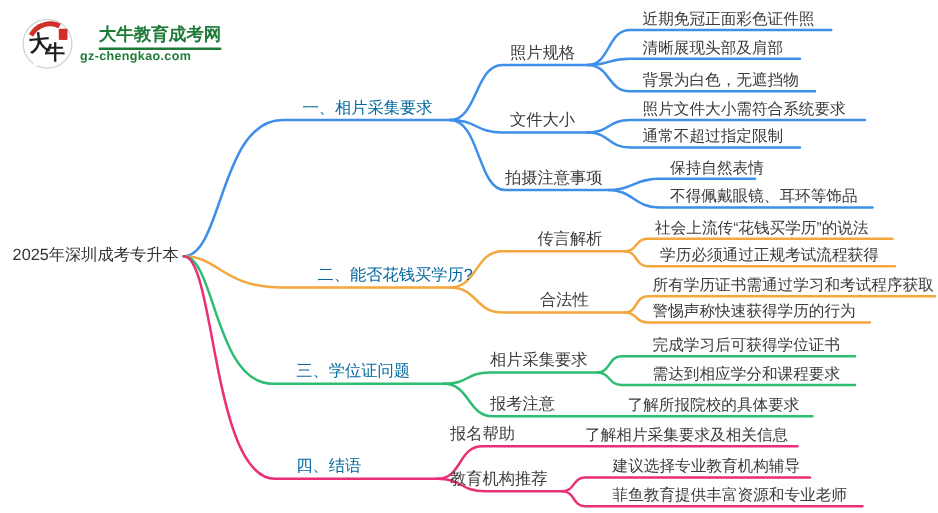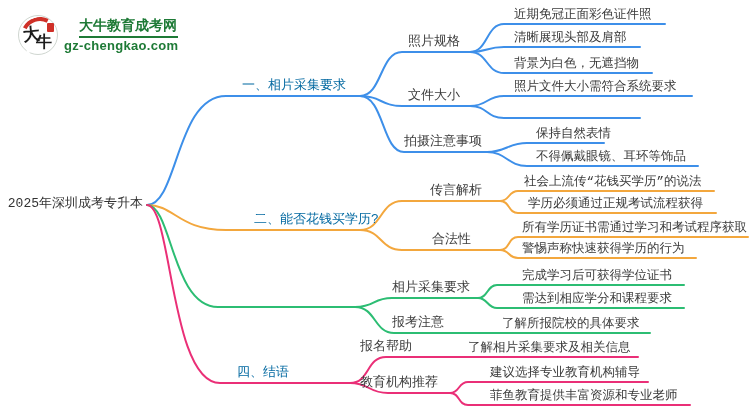--- a/index.html
+++ b/index.html
@@ -2,21 +2,21 @@
 <html style="--b0: #3d8fe9; --b1: #f3a73d; --b2: #2cbd73; --b3: #ea2f77; --logo-green: #1e7a36; --logo-red: #cf3028;"><head>
 <meta charset="utf-8">
 <style>
   html,body{margin:0;padding:0;background:#fff;}
   body{width:750px;height:410px;overflow:hidden;
        font-family:"Liberation Sans","DejaVu Sans",sans-serif;}
   .canvas{position:relative;width:750px;height:410px;background:#fff;}
   svg.lines{position:absolute;left:0;top:0;}
   svg.lines path{fill:none;stroke-width:2;stroke-linecap:round;stroke-linejoin:round;}
   .p0{stroke:var(--b0);} .p1{stroke:var(--b1);} .p2{stroke:var(--b2);} .p3{stroke:var(--b3);}
-  .lbl{position:absolute;white-space:nowrap;line-height:1.15;color:#3d3d3d;font-family:Liberation Mono, monospace;}
+  .lbl{position:absolute;white-space:nowrap;line-height:1.15;color:#3d3d3d;}
   .root-lbl{font-size:13px;color:#333;text-align:left;}
   .branch-lbl{font-size:13px;color:#0369a1;}
   .sub-lbl{font-size:13px;}
   .leaf-lbl{font-size:12.5px;color:#3a3a3a;}
   
   .logo{position:absolute;left:18px;top:15px;display:flex;align-items:center;gap:6px;}
   .badge{position:relative;width:40px;height:40px;border-radius:50%;
          background:#fff;border:1px solid #cfd6d0;box-sizing:border-box;}
   .badge-arc{position:absolute;left:2px;top:1px;width:30px;height:30px;border-radius:50%;
              border:4px solid transparent;border-top-color:var(--logo-red);
@@ -25,21 +25,21 @@
             font-weight:bold;color:#1d1d1d;}
   .ch-a{left:4px;top:7px;font-size:17px;transform:rotate(-6deg);}
   .ch-b{left:17px;top:16px;font-size:16px;}
   .badge-seal{position:absolute;right:3px;top:7px;width:7px;height:9px;
               background:var(--logo-red);border-radius:1px;}
   .badge-tail{position:absolute;left:4px;bottom:-5px;width:0;height:0;
               border:5px solid transparent;border-top:7px solid #fff;
               transform:rotate(18deg);}
   .logo-name{font-size:14px;font-weight:bold;color:var(--logo-green);
              border-bottom:2px solid var(--logo-green);padding-bottom:1px;margin-left:15px;}
-  .logo-url{font-size:13px;font-weight:bold;color:var(--logo-green);letter-spacing:.3px;}
+  .logo-url{font-size:10px;font-weight:bold;color:var(--logo-green);letter-spacing:.3px;}
 </style>
 </head>
 <body>
 
 <div class="canvas">
 
   <svg class="lines" width="750" height="410" viewBox="0 0 750 410">
     <g class="p0">
       <path d="M147,205 C178,205 176,96 226,96 H360"></path>
       <path d="M360,96 C382,96 380,52 402,52 H470"></path>
@@ -89,36 +89,38 @@
     <div>
       <div class="logo-name">大牛教育成考网</div>
       <div class="logo-url">gz-chengkao.com</div>
     </div>
   </div>
 
   <div class="lbl root-lbl" style="right:607px;top:197px">2025年深圳成考专升本</div>
 
   <div class="lbl branch-lbl" style="left:242px;top:79px">一、相片采集要求</div>
   <div class="lbl branch-lbl" style="left:254px;top:213px">二、能否花钱买学历?</div>
+  <div class="lbl branch-lbl" style="left:237px;top:290px">三、学位证问题</div>
   <div class="lbl branch-lbl" style="left:237px;top:366px">四、结语</div>
 
   <div class="lbl sub-lbl" style="left:408px;top:35px">照片规格</div>
   <div class="lbl sub-lbl" style="left:408px;top:89px">文件大小</div>
   <div class="lbl sub-lbl" style="left:404px;top:135px">拍摄注意事项</div>
   <div class="lbl sub-lbl" style="left:430px;top:184px">传言解析</div>
   <div class="lbl sub-lbl" style="left:432px;top:233px">合法性</div>
   <div class="lbl sub-lbl" style="left:392px;top:281px">相片采集要求</div>
   <div class="lbl sub-lbl" style="left:392px;top:316px">报考注意</div>
   <div class="lbl sub-lbl" style="left:360px;top:340px">报名帮助</div>
   <div class="lbl sub-lbl" style="left:360px;top:376px">教育机构推荐</div>
 
   <div class="lbl leaf-lbl" style="left:514px;top:8px">近期免冠正面彩色证件照</div>
   <div class="lbl leaf-lbl" style="left:514px;top:31px">清晰展现头部及肩部</div>
   <div class="lbl leaf-lbl" style="left:514px;top:57px">背景为白色，无遮挡物</div>
   <div class="lbl leaf-lbl" style="left:514px;top:80px">照片文件大小需符合系统要求</div>
+  <div class="lbl leaf-lbl" style="left:514px;top:102px">通常不超过指定限制</div>
   <div class="lbl leaf-lbl" style="left:536px;top:127px">保持自然表情</div>
   <div class="lbl leaf-lbl" style="left:524px;top:175px">社会上流传“花钱买学历”的说法</div>
 
   <div class="lbl leaf-lbl" style="left:536px;top:150px">不得佩戴眼镜、耳环等饰品</div>
   <div class="lbl leaf-lbl" style="left:528px;top:197px">学历必须通过正规考试流程获得</div>
   <div class="lbl leaf-lbl" style="left:522px;top:221px">所有学历证书需通过学习和考试程序获取</div>
   <div class="lbl leaf-lbl" style="left:522px;top:242px">警惕声称快速获得学历的行为</div>
 
   <div class="lbl leaf-lbl" style="left:522px;top:269px">完成学习后可获得学位证书</div>
   <div class="lbl leaf-lbl" style="left:522px;top:292px">需达到相应学分和课程要求</div>

